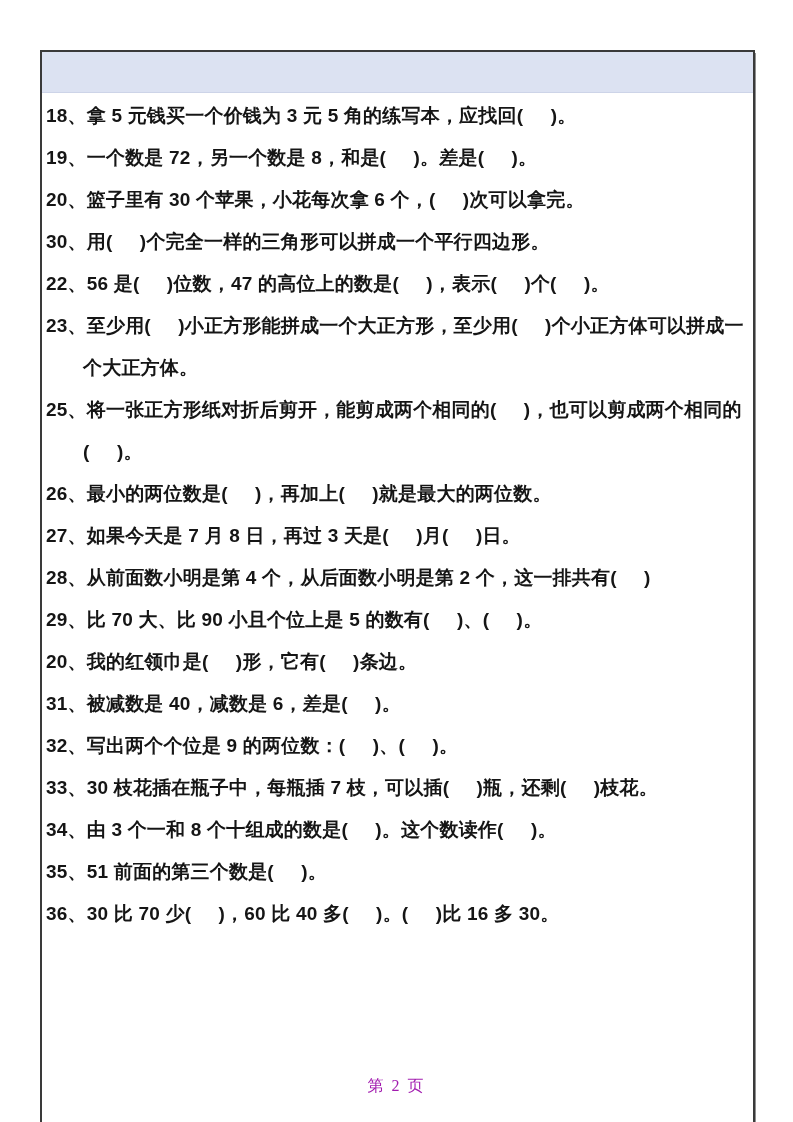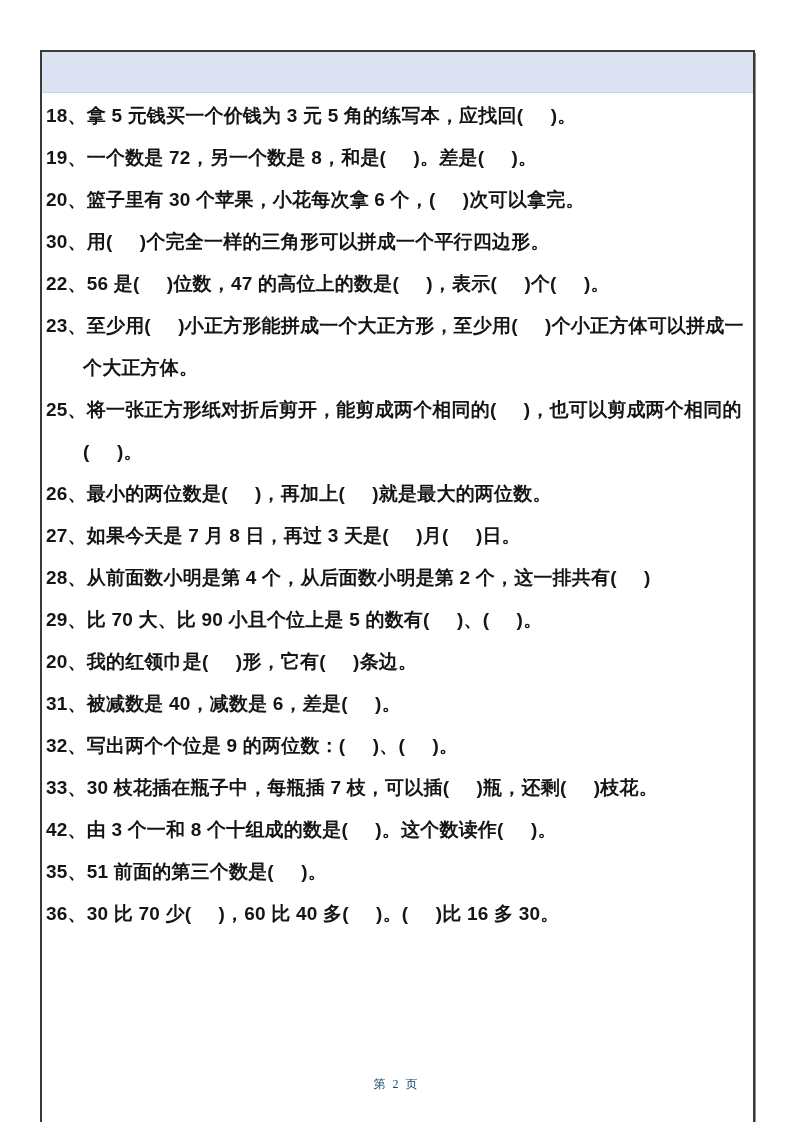--- a/index.html
+++ b/index.html
@@ -53,22 +53,22 @@
   }
   .qtext {
     display: inline;
   }
   .footer {
     position: absolute;
     left: 0;
     top: 1076px;
     width: 793px;
     text-align: center;
-    font-size: 12px;
-    color: #0c4a6e;
+    font-size: 16px;
+    color: #a21caf;
     letter-spacing: 2px;
     font-family: "Liberation Serif", serif;
   }
 </style>
 </head>
 <body>
 
 <div class="page">
   <div class="sheet">
     <div class="header-bar"></div>
@@ -83,19 +83,19 @@
       <div class="q"><span class="qnum">25、</span><span class="qtext">将一张正方形纸对折后剪开，能剪成两个相同的(     )，也可以剪成两个相同的
 (     )。</span></div>
       <div class="q"><span class="qnum">26、</span><span class="qtext">最小的两位数是(     )，再加上(     )就是最大的两位数。</span></div>
       <div class="q"><span class="qnum">27、</span><span class="qtext">如果今天是 7 月 8 日，再过 3 天是(     )月(     )日。</span></div>
       <div class="q"><span class="qnum">28、</span><span class="qtext">从前面数小明是第 4 个，从后面数小明是第 2 个，这一排共有(     )</span></div>
       <div class="q"><span class="qnum">29、</span><span class="qtext">比 70 大、比 90 小且个位上是 5 的数有(     )、(     )。</span></div>
       <div class="q"><span class="qnum">20、</span><span class="qtext">我的红领巾是(     )形，它有(     )条边。</span></div>
       <div class="q"><span class="qnum">31、</span><span class="qtext">被减数是 40，减数是 6，差是(     )。</span></div>
       <div class="q"><span class="qnum">32、</span><span class="qtext">写出两个个位是 9 的两位数：(     )、(     )。</span></div>
       <div class="q"><span class="qnum">33、</span><span class="qtext">30 枝花插在瓶子中，每瓶插 7 枝，可以插(     )瓶，还剩(     )枝花。</span></div>
-      <div class="q"><span class="qnum">42、</span><span class="qtext">由 3 个一和 8 个十组成的数是(     )。这个数读作(     )。</span></div>
+      <div class="q"><span class="qnum">34、</span><span class="qtext">由 3 个一和 8 个十组成的数是(     )。这个数读作(     )。</span></div>
       <div class="q"><span class="qnum">35、</span><span class="qtext">51 前面的第三个数是(     )。</span></div>
       <div class="q"><span class="qnum">36、</span><span class="qtext">30 比 70 少(     )，60 比 40 多(     )。(     )比 16 多 30。</span></div>
     </div>
   </div>
   <div class="footer">第 2 页</div>
 </div>
 
 </body></html>

